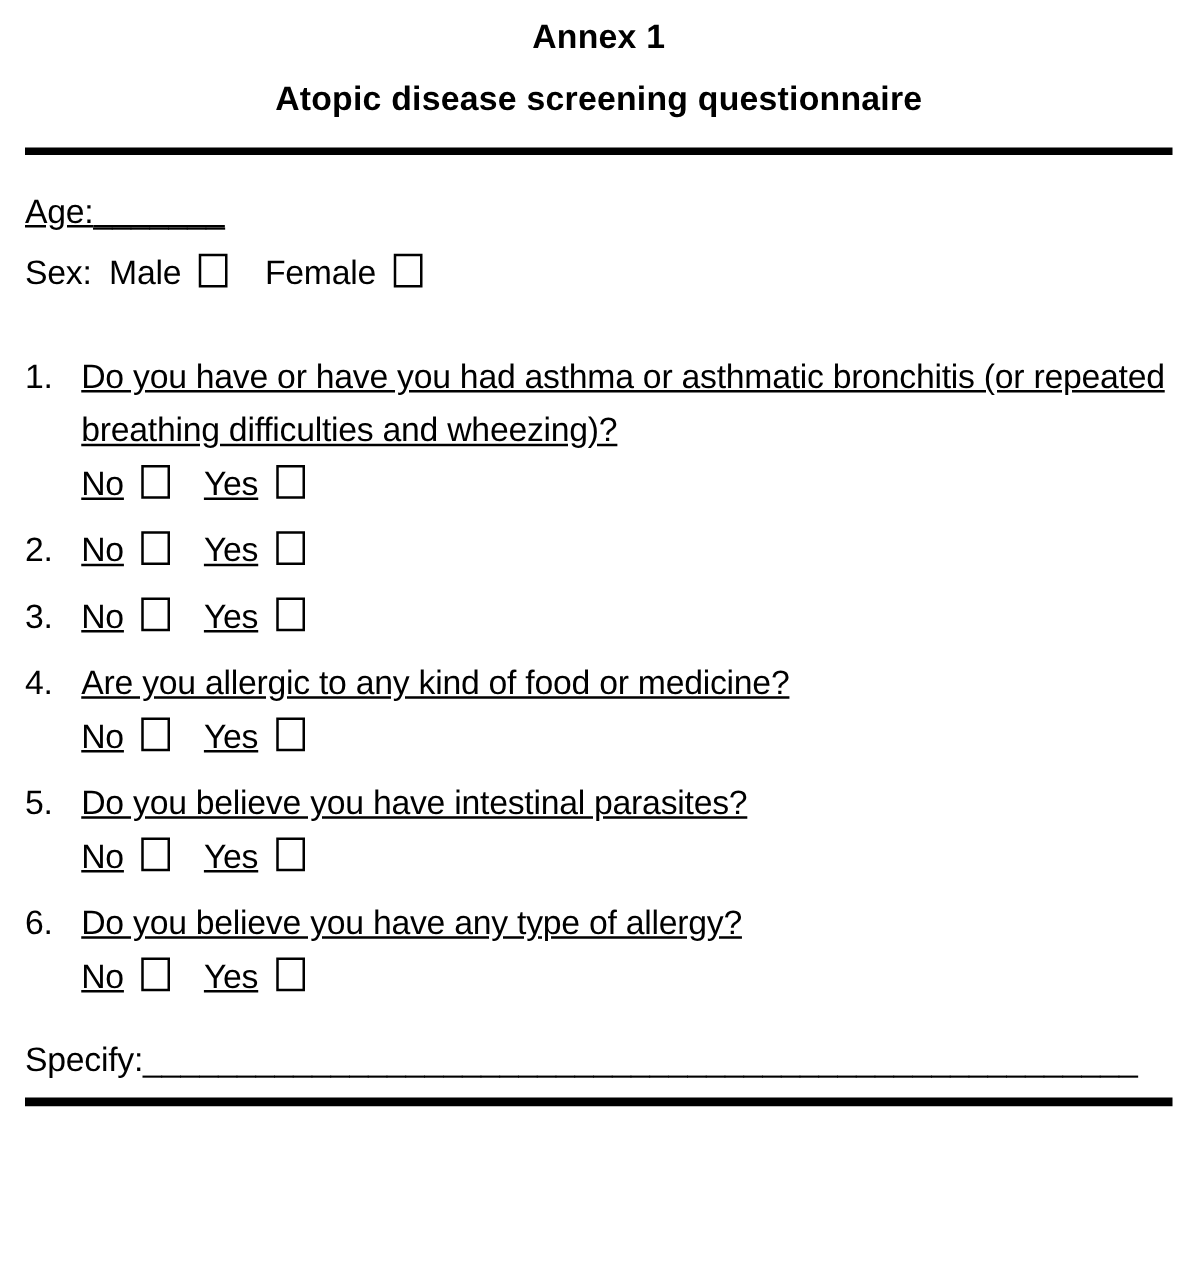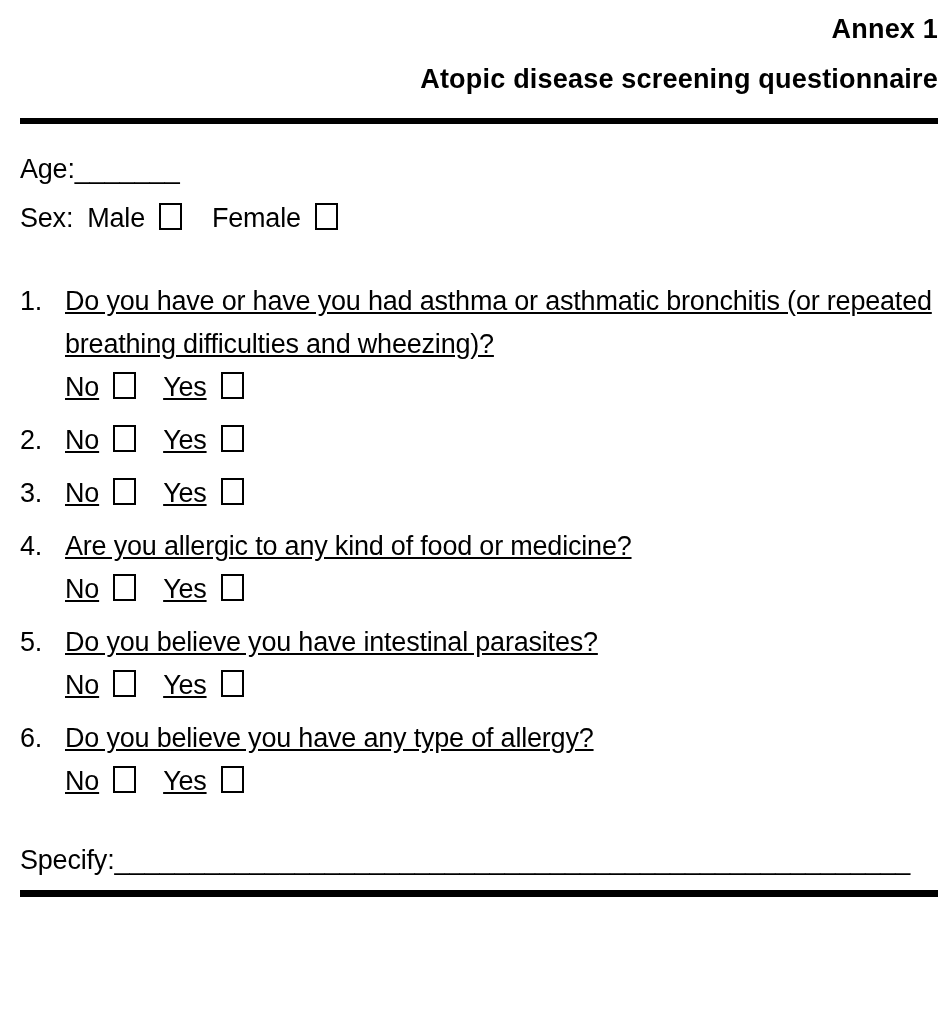--- a/index.html
+++ b/index.html
@@ -11,21 +11,21 @@
   }
   .page {
     width: 950px;
     height: 1028px;
     box-sizing: border-box;
     padding: 8px 12px 0 20px;
     background: #ffffff;
     overflow: hidden;
   }
   .title, .subtitle {
-    text-align: right;
+    text-align: center;
     font-weight: 700;
     font-size: 27px;
     line-height: 34px;
     margin: 0;
     letter-spacing: 0.2px;
   }
   .title { margin-top: 4px; }
   .subtitle { margin-top: 16px; }
   .rule {
     height: 6px;
@@ -35,21 +35,21 @@
   .rule.bottom {
     height: 7px;
     margin-top: 8px;
   }
   .body-text {
     font-size: 27px;
     line-height: 43px;
     letter-spacing: -0.2px;
   }
   .field-row { white-space: nowrap; overflow: hidden; }
-  .age-row { margin-top: 24px; }
+  .age-row { margin-top: 24px; text-decoration: underline; }
   .sex-row { margin-top: 6px; }
   .sex-row .lbl { margin-right: 14px; }
   .blank { letter-spacing: 0; }
   .checkbox {
     display: inline-block;
     width: 23px;
     height: 27px;
     border: 2.5px solid #000000;
     box-sizing: border-box;
     vertical-align: -3px;
@@ -63,21 +63,21 @@
   .qnum {
     width: 45px;
     flex: 0 0 45px;
   }
   .qbody { flex: 1 1 auto; text-decoration: underline; }
   .answers { white-space: nowrap; }
   .answers .checkbox.no-box { margin-left: 14px; margin-right: 27px; }
   .answers .checkbox.yes-box { margin-left: 14px; }
   .sex-row .checkbox.male-box { margin-left: 14px; margin-right: 30px; }
   .sex-row .checkbox.female-box { margin-left: 14px; }
-  .specify-row { margin-top: 36px; }
+  .specify-row { margin-top: 24px; }
 </style>
 </head>
 <body>
 
 <div class="page">
 
   <h1 class="title">Annex 1</h1>
   <h2 class="subtitle">Atopic disease screening questionnaire</h2>
 
   <div class="rule top"></div>

